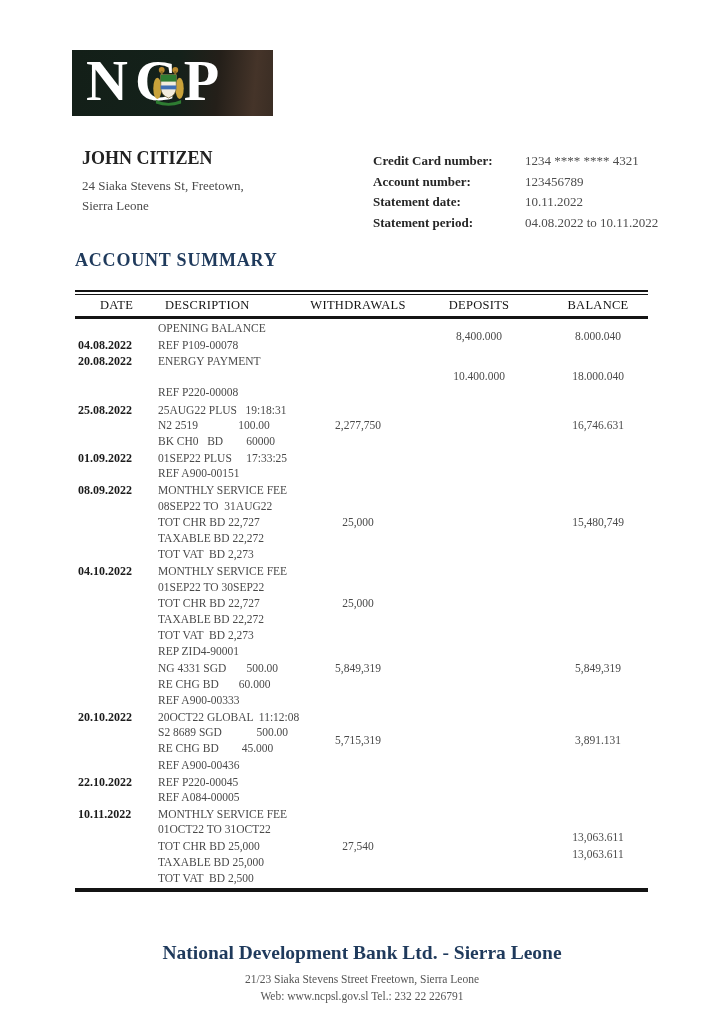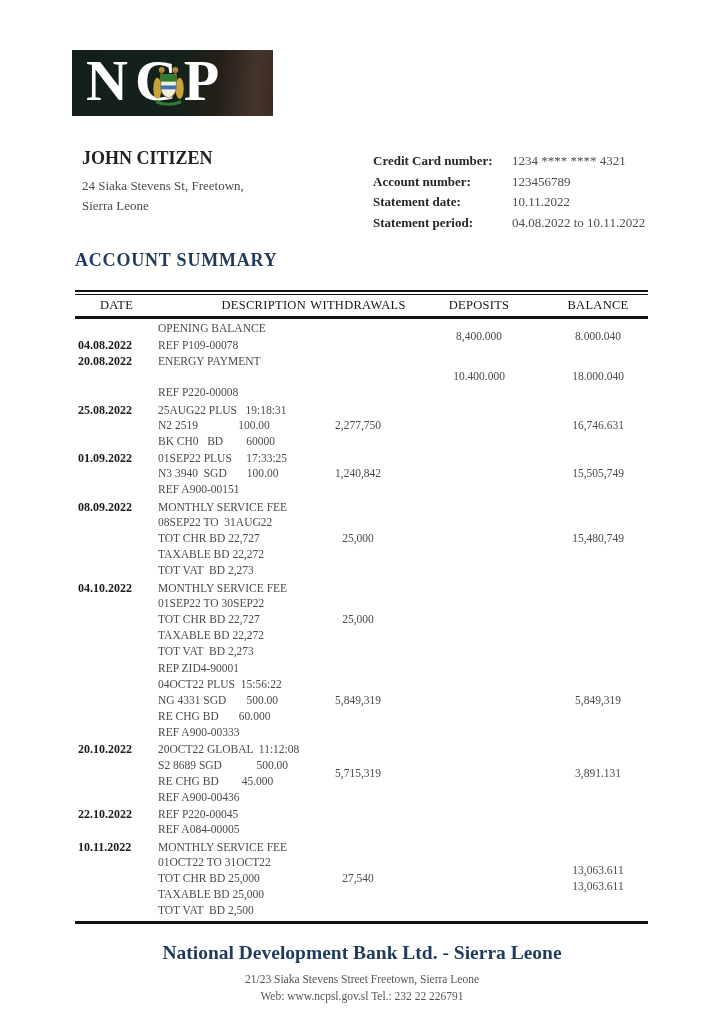--- a/index.html
+++ b/index.html
@@ -38,21 +38,21 @@
 
   
   .customer { position: absolute; left: 82px; top: 148px; }
   .cust-name { font-size: 18px; font-weight: bold; color: #222222; margin-bottom: 7px; }
   .cust-addr { font-size: 13px; color: #4a4a4a; line-height: 20px; }
 
   
   .acct-info { position: absolute; left: 373px; top: 151px; width: 290px; }
   .info-row { display: flex; line-height: 20.5px; }
   .info-label { width: 139px; font-size: 13px; font-weight: bold; color: #262626; }
-  .info-value { font-size: 13px; color: #4d4d4d; }
+  .info-value { font-size: 13px; color: #4d4d4d; margin-left: 13px; }
 
   
   .section-title {
     position: absolute;
     left: 75px; top: 250px;
     font-size: 18px;
     font-weight: bold;
     color: #1f3a5c;
     letter-spacing: 0.8px;
   }
@@ -64,21 +64,21 @@
   .rule-mid { height: 2.4px; background: #141414; }
   .rule-bottom { height: 3.6px; background: #141414; }
 
   .thead {
     display: grid;
     grid-template-columns: 83px 148px 104px 138px 100px;
     align-items: center;
     height: 21px;
   }
   .th { font-size: 12.5px; font-weight: normal; color: #141414; letter-spacing: 0.3px; text-align: center; }
-  .th.h-desc { text-align: right; padding-left: 7px; }
+  .th.h-desc { text-align: left; padding-left: 7px; }
 
   .tbody { padding-top: 3px; }
   .trow {
     display: grid;
     grid-template-columns: 83px 148px 104px 138px 100px;
     height: 16.2px;
     align-items: baseline;
   }
   .cell { overflow: visible; }
   .cell-date { font-size: 12px; font-weight: bold; color: #1c1c1c; padding-left: 3px; }
@@ -211,27 +211,20 @@
         </div>
         <div class="trow">
           <div class="cell cell-date">01.09.2022</div>
           <div class="cell cell-desc">01SEP22 PLUS     17:33:25</div>
           <div class="cell cell-withdrawal"></div>
           <div class="cell cell-deposit"></div>
           <div class="cell cell-balance"></div>
         </div>
         <div class="trow">
           <div class="cell cell-date"></div>
-          <div class="cell cell-desc">N3 3940  SGD       100.00</div>
-          <div class="cell cell-withdrawal">1,240,842</div>
-          <div class="cell cell-deposit"></div>
-          <div class="cell cell-balance">15,505,749</div>
-        </div>
-        <div class="trow">
-          <div class="cell cell-date"></div>
           <div class="cell cell-desc">REF A900-00151</div>
           <div class="cell cell-withdrawal"></div>
           <div class="cell cell-deposit"></div>
           <div class="cell cell-balance"></div>
         </div>
         <div class="trow">
           <div class="cell cell-date">08.09.2022</div>
           <div class="cell cell-desc">MONTHLY SERVICE FEE</div>
           <div class="cell cell-withdrawal"></div>
           <div class="cell cell-deposit"></div>
@@ -296,27 +289,20 @@
         <div class="trow">
           <div class="cell cell-date"></div>
           <div class="cell cell-desc">TOT VAT  BD 2,273</div>
           <div class="cell cell-withdrawal"></div>
           <div class="cell cell-deposit"></div>
           <div class="cell cell-balance"></div>
         </div>
         <div class="trow">
           <div class="cell cell-date"></div>
           <div class="cell cell-desc">REP ZID4-90001</div>
-          <div class="cell cell-withdrawal"></div>
-          <div class="cell cell-deposit"></div>
-          <div class="cell cell-balance"></div>
-        </div>
-        <div class="trow">
-          <div class="cell cell-date"></div>
-          <div class="cell cell-desc">04OCT22 PLUS  15:56:22</div>
           <div class="cell cell-withdrawal"></div>
           <div class="cell cell-deposit"></div>
           <div class="cell cell-balance"></div>
         </div>
         <div class="trow">
           <div class="cell cell-date"></div>
           <div class="cell cell-desc">NG 4331 SGD       500.00</div>
           <div class="cell cell-withdrawal">5,849,319</div>
           <div class="cell cell-deposit"></div>
           <div class="cell cell-balance">5,849,319</div>

